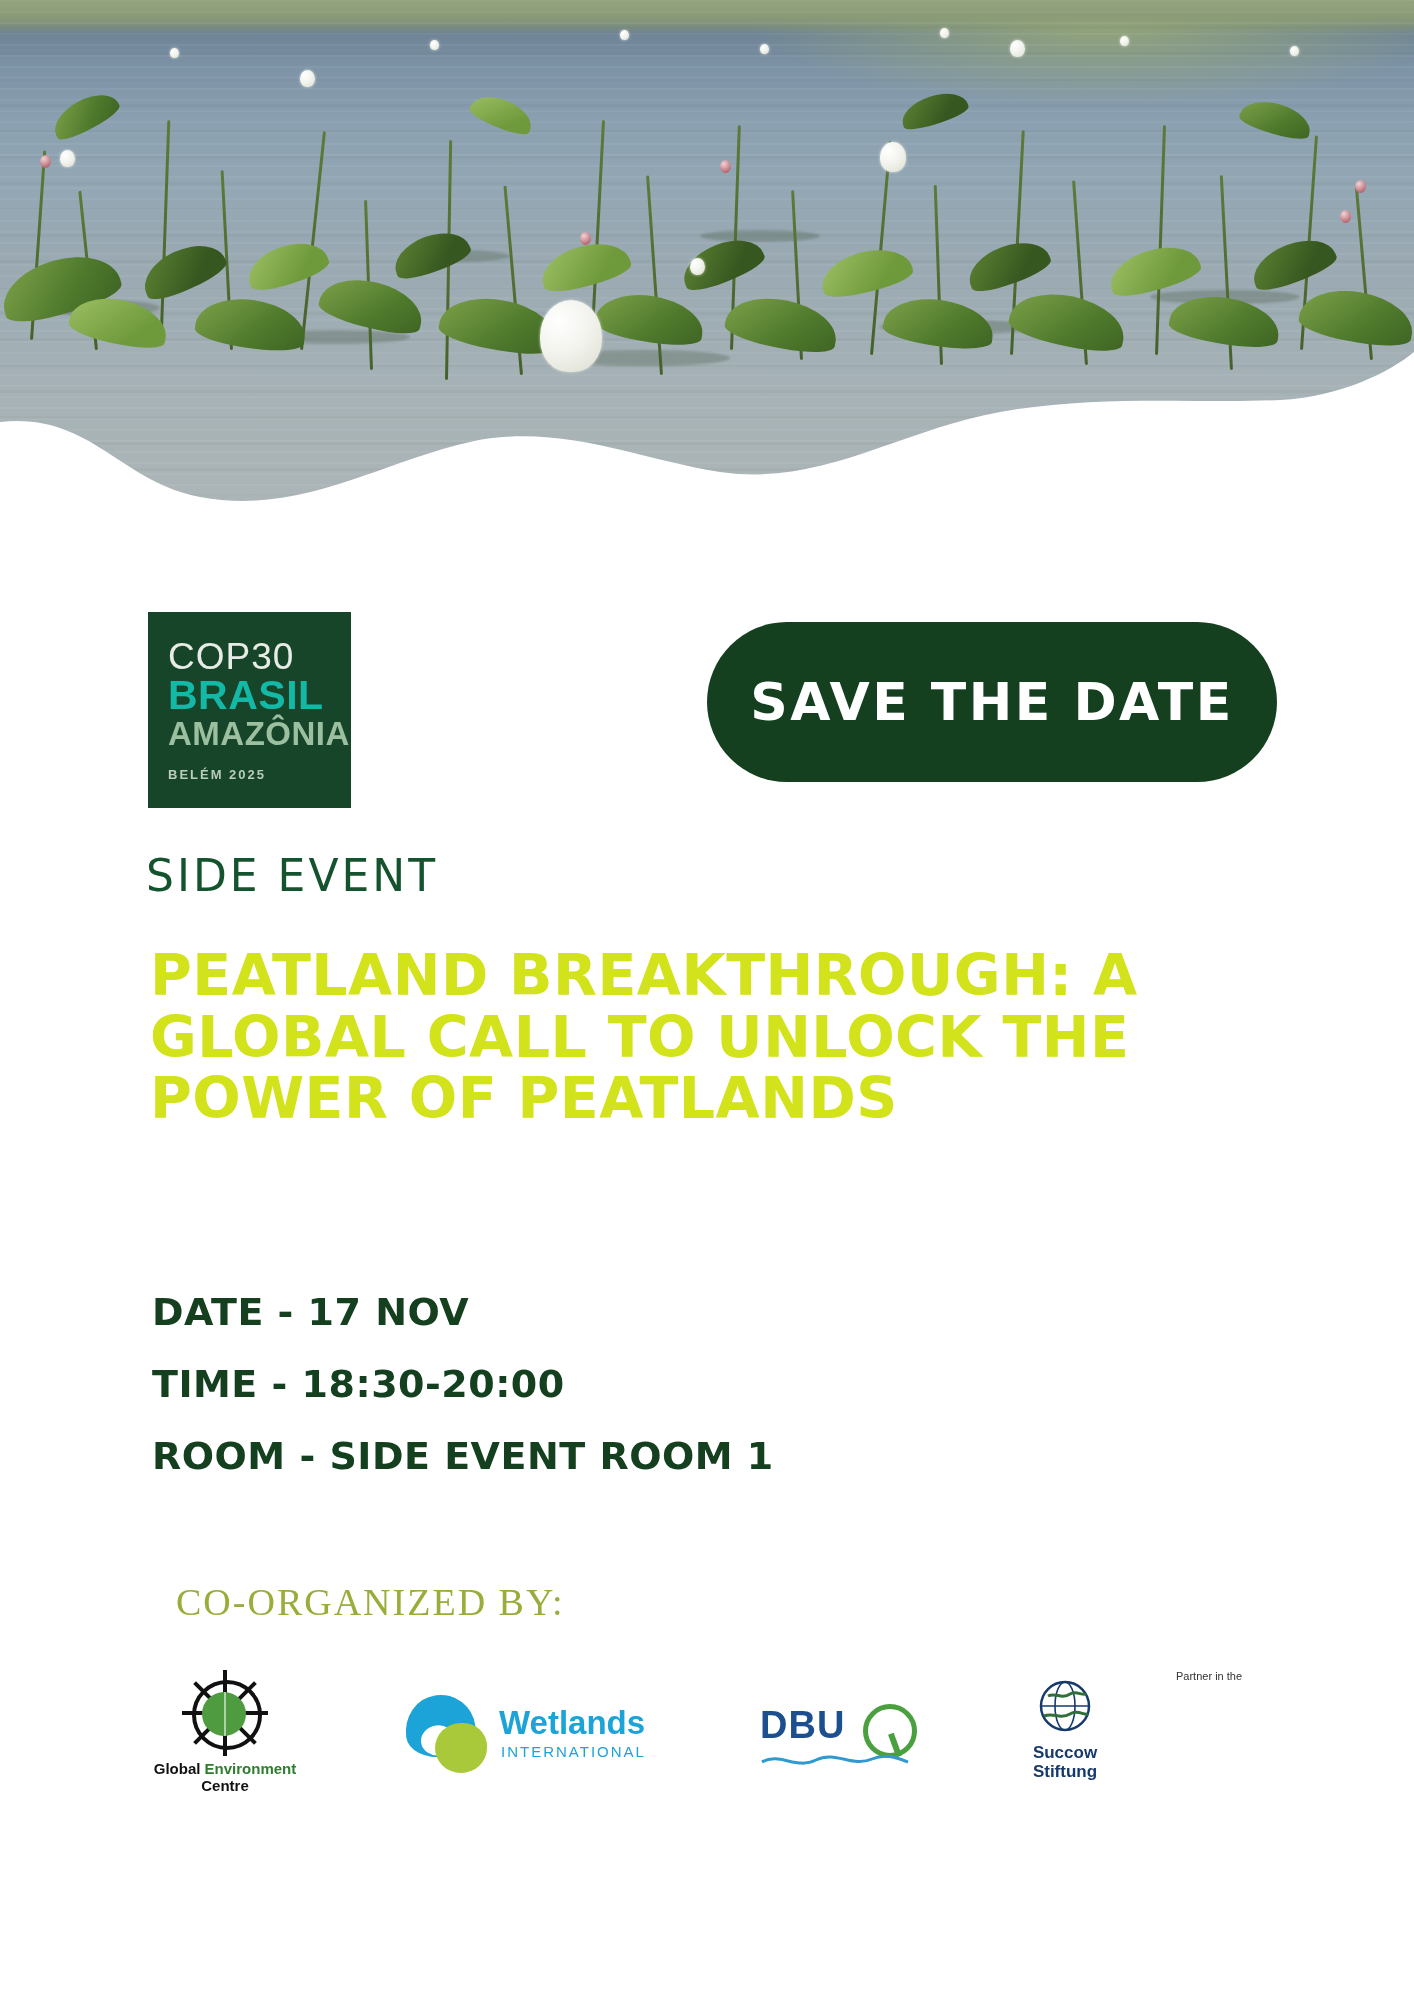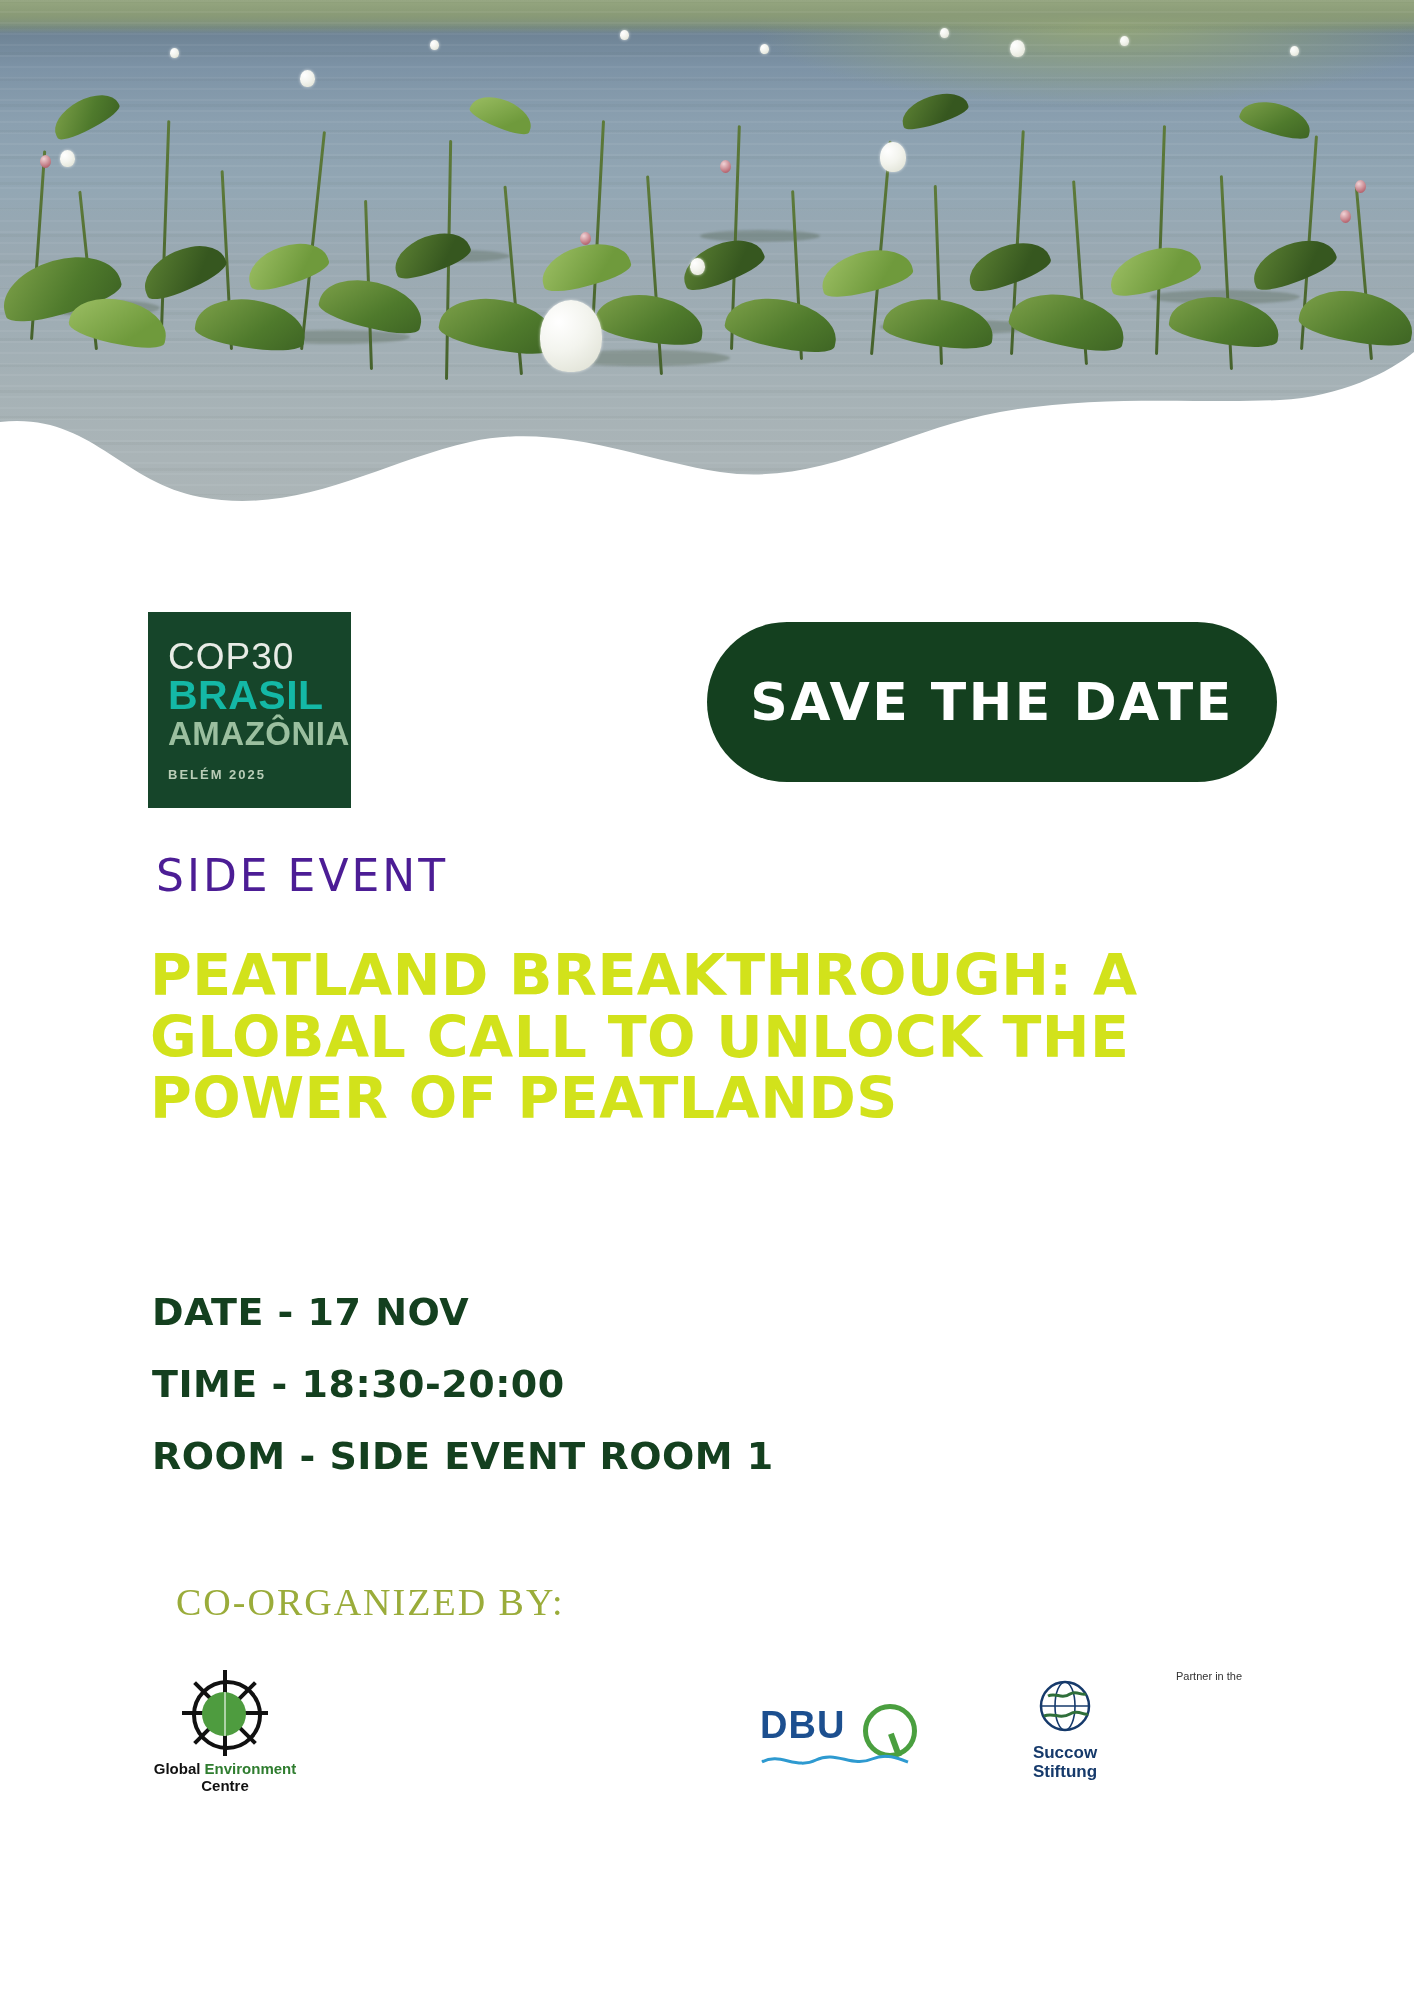--- a/index.html
+++ b/index.html
@@ -182,23 +182,23 @@
   .save-pill span {
     color: #ffffff;
     font-size: 52px;
     font-weight: bold;
     letter-spacing: 2.5px;
     font-family: "DejaVu Sans", sans-serif;
   }
 
   .side-event {
     position: absolute;
-    left: 156px;
+    left: 146px;
     top: 290px;
-    color: #4c1d95;
+    color: #14532d;
     font-size: 44px;
     letter-spacing: 3px;
     font-family: "DejaVu Sans", sans-serif;
     font-weight: 400;
   }
 
   .title {
     position: absolute;
     left: 150px;
     top: 385px;
@@ -562,20 +562,28 @@
         <div class="gec-spoke" style="left:41px; top:0px;  width:4px; height:86px; transform:rotate(-45deg);"></div>
         <div class="gec-ring"></div>
         <div class="gec-globe"></div>
       </div>
       <div class="gec-text1">
         <span>Global <em>Environment</em></span>
       </div>
       <div class="gec-text2">Centre</div>
     </div>
 
+    <div class="wetlands">
+      <div class="wet-mark">
+        <div class="wet-blue"></div>
+        <div class="wet-green"></div>
+      </div>
+      <div class="wet-t1">Wetlands</div>
+      <div class="wet-t2">INTERNATIONAL</div>
+    </div>
 
     <div class="dbu">
       <div class="dbu-text">DBU</div>
       <div class="dbu-q"></div>
       <svg class="dbu-wave" viewBox="0 0 150 16">
         <path d="M2,10 C20,0 36,18 56,8 C76,-2 92,16 112,7 C126,1 138,6 148,10" stroke="#2e9ad0" stroke-width="3" fill="none"></path>
       </svg>
     </div>
 
     <div class="succow">

